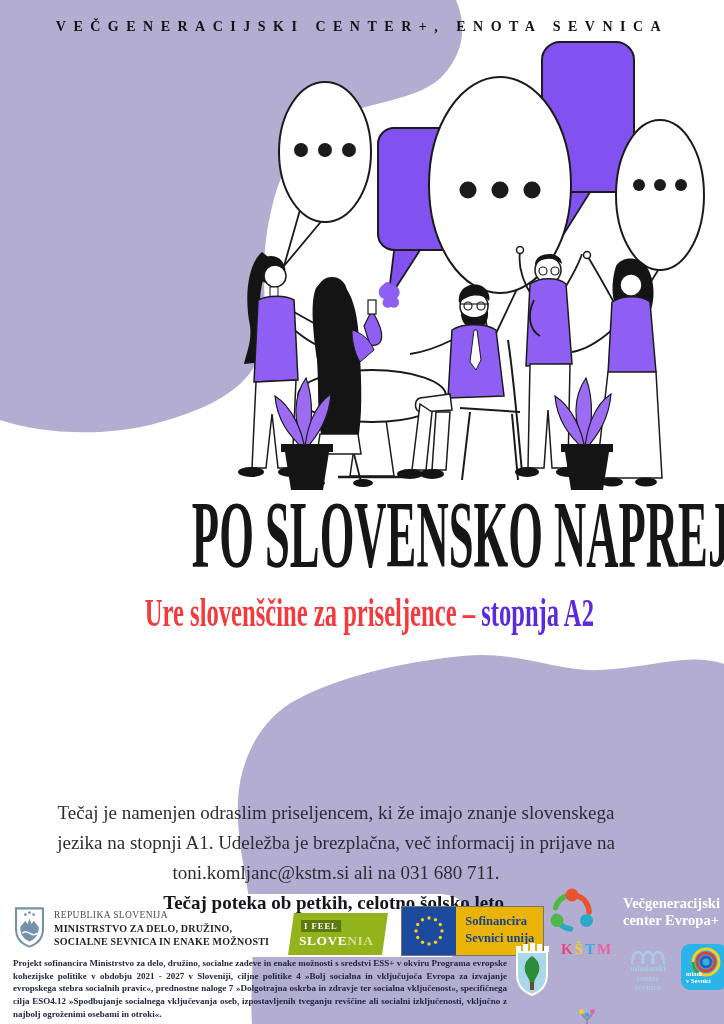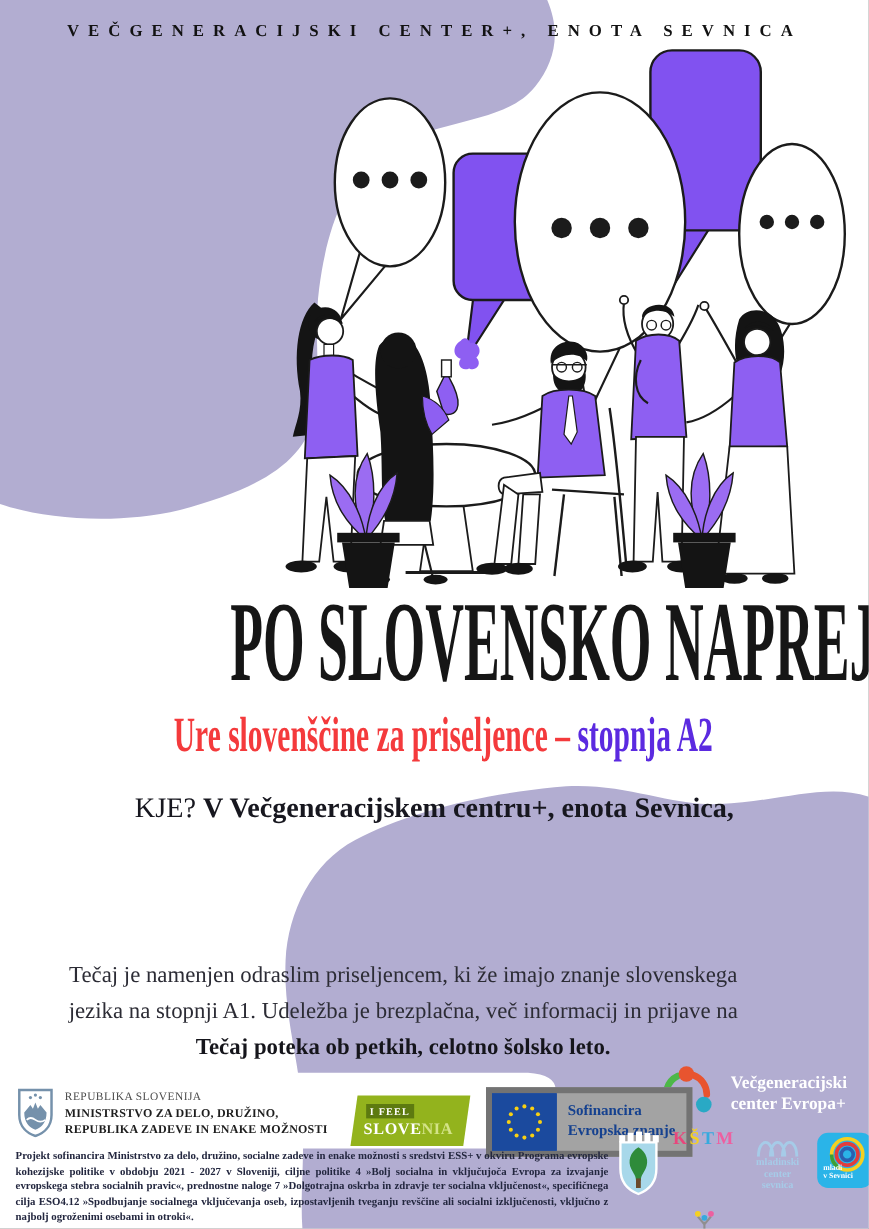--- a/index.html
+++ b/index.html
@@ -22,39 +22,39 @@
   .schedule{position:absolute;top:657px;left:0;width:724px;text-align:center;
             font-size:23.5px;line-height:35px;color:#17171f;}
   .schedule .lbl{font-weight:normal;}
   .schedule .val{font-weight:bold;}
 
   .desc{position:absolute;top:798px;left:0;width:672px;text-align:center;
         font-size:19px;line-height:30px;color:#2c2c35;}
   .desc .bold{font-weight:bold;color:#15151b;}
 
   
-  .vgc{position:absolute;left:545px;top:884px;display:flex;align-items:center;gap:10px;}
+  .vgc{position:absolute;left:545px;top:884px;display:flex;align-items:center;gap:24px;}
   .vgc-text{color:#fff;font-weight:bold;font-size:14.5px;line-height:17px;}
 
   
   .logos{position:absolute;left:14px;top:906px;display:flex;align-items:flex-start;}
   .ministry{display:flex;gap:9px;align-items:center;}
   .min-text{padding-top:2px;}
   .min-l1{font-size:9.5px;color:#4c4c4c;letter-spacing:.4px;line-height:13px;}
   .min-l2,.min-l3{font-size:10px;font-weight:bold;color:#1e1e1e;line-height:13px;letter-spacing:.2px;}
 
   .ifeel{margin-left:22px;margin-top:7px;width:94px;height:42px;background:#93b31d;
          transform:skewX(-8deg);display:flex;flex-direction:column;justify-content:center;
          padding:2px 9px;box-sizing:border-box;}
   .ifeel-l1{display:inline-block;align-self:flex-start;background:#5d7a10;color:#fff;
             font-size:8.5px;font-weight:bold;letter-spacing:1px;padding:1px 3px;transform:skewX(8deg);}
   .ifeel-l2{font-size:13.5px;font-weight:bold;letter-spacing:.5px;transform:skewX(8deg);margin-top:1px;}
   .slove{color:#fff;} .nia{color:#d3e388;}
 
-  .eu{margin-left:16px;display:flex;border:5px solid #737373;background:#a3a3a3;}
+  .eu{margin-left:16px;display:flex;border:1px solid #737373;background:#eab308;}
   .eu-flag{width:54px;height:48px;background:#1b4a9e;display:block;}
   .eu-text{padding:6px 9px 0 9px;font-size:12.5px;font-weight:bold;color:#15418f;line-height:17px;white-space:nowrap;}
 
   .fineprint{position:absolute;left:13px;top:957px;width:494px;font-size:9px;font-weight:bold;
              line-height:12.7px;text-align:justify;color:#23273f;}
 
   
   .muni{position:absolute;left:514px;top:942px;display:flex;gap:9px;align-items:flex-start;}
   .kstm{display:flex;flex-direction:column;align-items:center;width:56px;gap:48px;}
   .kstm-letters{font-size:15px;font-weight:bold;letter-spacing:2px;line-height:15px;}
@@ -216,26 +216,26 @@
     <use href="#plant" x="280"></use>
   </svg>
 
   <div class="header">VEČGENERACIJSKI CENTER+, ENOTA SEVNICA</div>
 
   <div class="title">PO SLOVENSKO NAPREJ</div>
 
   <div class="subtitle"><span class="sub-red">Ure slovenščine za priseljence – </span><span class="sub-purple">stopnja A2</span></div>
 
   <div class="schedule">
-    <div><span class="lbl">KJE? </span><span class="val">V Večgeneracijskem centru+, enota Sevnica,</span></div>
   </div>
 
   <div class="desc">
     <div>Tečaj je namenjen odraslim priseljencem, ki že imajo znanje slovenskega</div>
     <div>jezika na stopnji A1. Udeležba je brezplačna, več informacij in prijave na</div>
+    <div>toni.komljanc@kstm.si ali na 031 680 711.</div>
     <div class="bold">Tečaj poteka ob petkih, celotno šolsko leto.</div>
   </div>
 
   <div class="vgc">
     <svg width="54" height="56" viewBox="0 0 54 56">
       <g fill="none" stroke-linecap="round" stroke-width="5.5">
         <path d="M19.8,12.6 A17,17 0 0 0 10.6,23.6" stroke="#4db848"></path>
         <path d="M44,28 A17,17 0 0 0 32.8,12" stroke="#e8542f"></path>
         <path d="M10.6,32.4 A17,17 0 0 0 25.5,44.9" stroke="#29a9c5"></path>
       </g>
@@ -255,21 +255,21 @@
         <path d="M2,2 H28 V22 C28,32 21,37 15,39 C9,37 2,32 2,22 Z" fill="#fff" stroke="#7591ab" stroke-width="2"></path>
         <path d="M6,20 L11,14 L13,17 L15,12 L17,17 L19,14 L24,20 C24,28 20,32 15,34 C10,32 6,28 6,20 Z" fill="#7591ab"></path>
         <circle cx="11" cy="8" r="1.3" fill="#7591ab"></circle>
           <circle cx="15" cy="6" r="1.3" fill="#7591ab"></circle>
           <circle cx="19" cy="8" r="1.3" fill="#7591ab"></circle>
         <path d="M8,26 q3,-3 7,0 q4,3 8,0" fill="none" stroke="#fff" stroke-width="1.4"></path>
       </svg>
       <div class="min-text">
         <div class="min-l1">REPUBLIKA SLOVENIJA</div>
         <div class="min-l2">MINISTRSTVO ZA DELO, DRUŽINO,</div>
-        <div class="min-l3">REPUBLIKA ZADEVE IN ENAKE MOŽNOSTI</div>
+        <div class="min-l3">SOCIALNE SEVNICA IN ENAKE MOŽNOSTI</div>
       </div>
     </div>
 
     <div class="ifeel">
       <span class="ifeel-l1">I FEEL</span>
       <span class="ifeel-l2"><span class="slove">SLOVE</span><span class="nia">NIA</span></span>
     </div>
 
     <div class="eu">
       <svg class="eu-flag" viewBox="0 0 54 48">
@@ -284,21 +284,21 @@
           <circle cx="14" cy="24" r="1.7"></circle>
             <circle cx="15.7" cy="17.5" r="1.7"></circle>
             <circle cx="20.5" cy="12.7" r="1.7"></circle>
           <circle cx="27" cy="11" r="1.7"></circle>
             <circle cx="33.5" cy="12.7" r="1.7"></circle>
             <circle cx="38.3" cy="17.5" r="1.7"></circle>
         </g>
       </svg>
       <div class="eu-text">
         <div>Sofinancira</div>
-        <div>Evropska znanje</div>
+        <div>Sevnici unija</div>
       </div>
     </div>
   </div>
 
   <div class="fineprint">Projekt sofinancira Ministrstvo za delo, družino, socialne zadeve in enake možnosti s sredstvi ESS+ v okviru Programa evropske kohezijske politike v obdobju 2021 - 2027 v Sloveniji, ciljne politike 4 »Bolj socialna in vključujoča Evropa za izvajanje evropskega stebra socialnih pravic«, prednostne naloge 7 »Dolgotrajna oskrba in zdravje ter socialna vključenost«, specifičnega cilja ESO4.12 »Spodbujanje socialnega vključevanja oseb, izpostavljenih tveganju revščine ali socialni izključenosti, vključno z najbolj ogroženimi osebami in otroki«.</div>
 
   <div class="muni">
     <svg width="36" height="56" viewBox="0 0 36 56">
       <g fill="#fff">
         <rect x="2" y="4" width="5" height="6"></rect>

